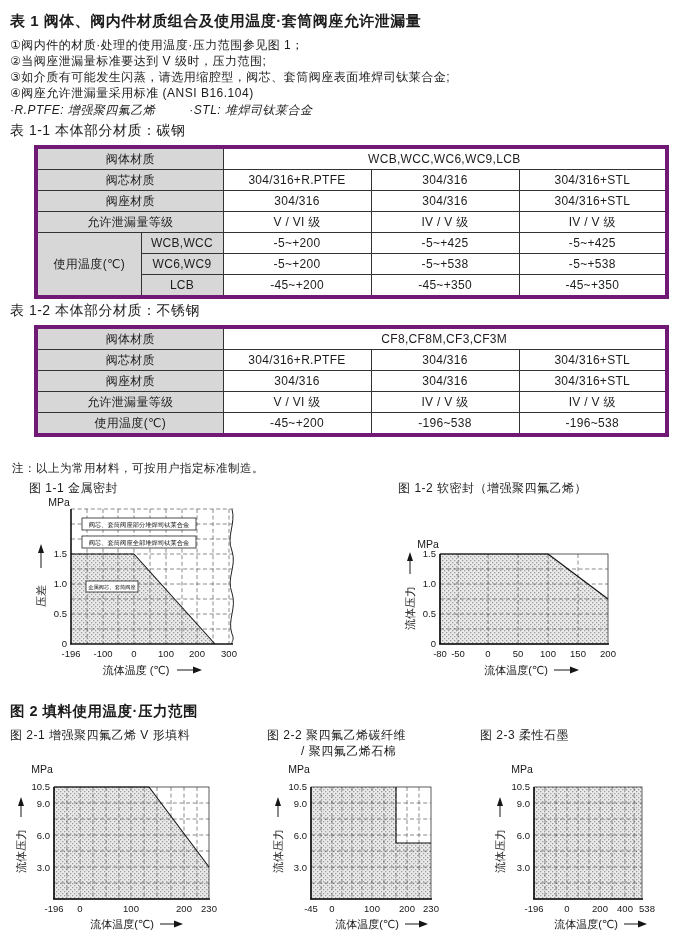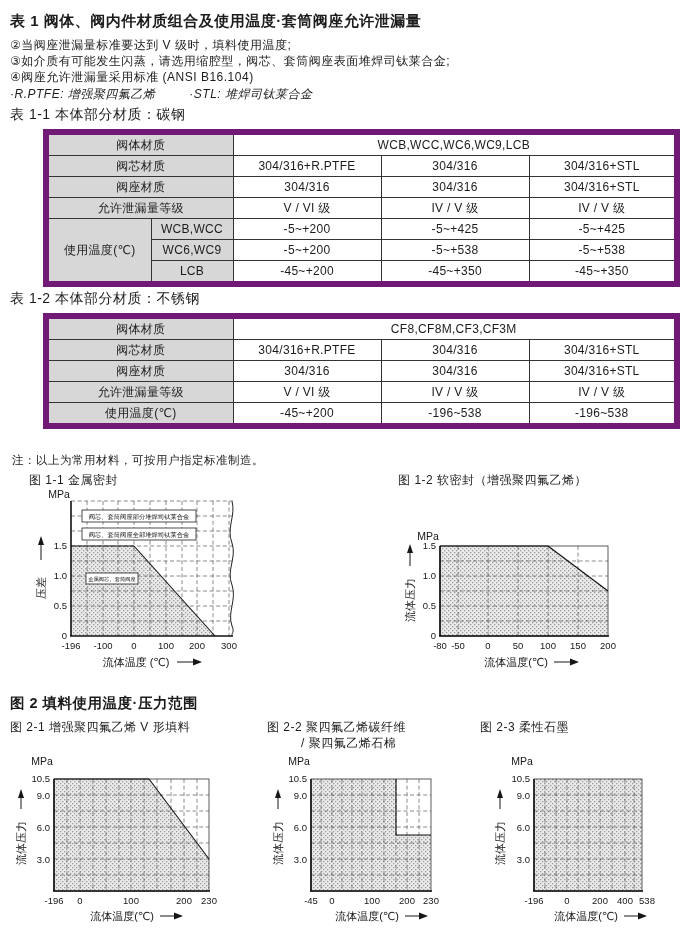--- a/index.html
+++ b/index.html
@@ -7,22 +7,22 @@
     width:680px;height:931px;overflow:hidden;
     font-family:"Liberation Sans","DejaVu Sans",sans-serif;
     color:#1c1c1c;position:relative;
   }
   .page{padding:8px 10px 0 10px;}
   .doc-title{font-size:15px;font-weight:bold;margin:4px 0 6px 0;letter-spacing:0.5px;}
   .note-line{font-size:12px;line-height:16px;letter-spacing:0.5px;}
   .legend-line{font-size:12px;line-height:18px;letter-spacing:0.5px;font-style:italic;}
   .legend-line span{margin-right:34px;}
   .tbl-caption{font-size:14px;margin:3px 0 5px 0;letter-spacing:0.5px;}
-  table.mat{border-collapse:collapse;table-layout:fixed;width:631px;margin-left:33px;
-    border:6px solid #701a75;}
+  table.mat{border-collapse:collapse;table-layout:fixed;width:631px;margin-left:24px;
+    border:4px solid #701a75;}
   table.mat td{
     border:1px solid #333;height:20px;padding:0 2px;
     font-size:12px;text-align:center;vertical-align:middle;letter-spacing:0.3px;
     overflow:hidden;white-space:nowrap;
   }
   td.hd{background:#d7d7d7;}
   .note-bottom{font-size:11.5px;margin:24px 0 0 2px;letter-spacing:0.5px;}
   .fig-title{font-size:14.5px;font-weight:bold;margin:16px 0 4px 0;letter-spacing:0.5px;}
   .fig-caption{font-size:12px;letter-spacing:0.5px;line-height:16px;}
   .fig-row1{display:flex;margin-top:4px;margin-left:19px;}
@@ -44,21 +44,22 @@
   .axisl{stroke:#111;stroke-width:1.6;}
   .thinb{stroke:#333;stroke-width:0.8;fill:none;}
   .bound{stroke:#111;stroke-width:1.1;}
 </style>
 </head>
 <body>
 
 <div class="page">
 
   <div class="doc-title">表 1 阀体、阀内件材质组合及使用温度·套筒阀座允许泄漏量</div>
-  <div class="note-line">②当阀座泄漏量标准要达到 V 级时，填料使用温度;</div>
+  <div class="note-line">①阀内件的材质·处理的使用温度·压力范围参见图 1；</div>
+  <div class="note-line">②当阀座泄漏量标准要达到 V 级时，压力范围;</div>
   <div class="note-line">③如介质有可能发生闪蒸，请选用缩腔型，阀芯、套筒阀座表面堆焊司钛莱合金;</div>
   <div class="note-line">④阀座允许泄漏量采用标准 (ANSI B16.104)</div>
   <div class="legend-line">
     <span>·R.PTFE: 增强聚四氟乙烯</span><span>·STL: 堆焊司钛莱合金</span>
   </div>
 
   <div class="tbl-caption">表 1-1 本体部分材质：碳钢</div>
   <table class="mat">
     <colgroup>
         <col style="width:105px">

